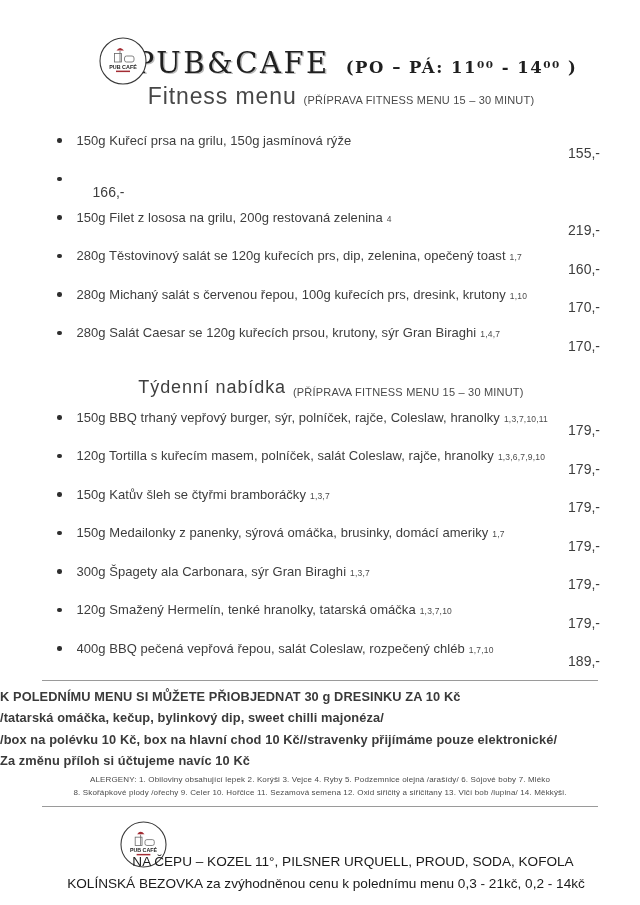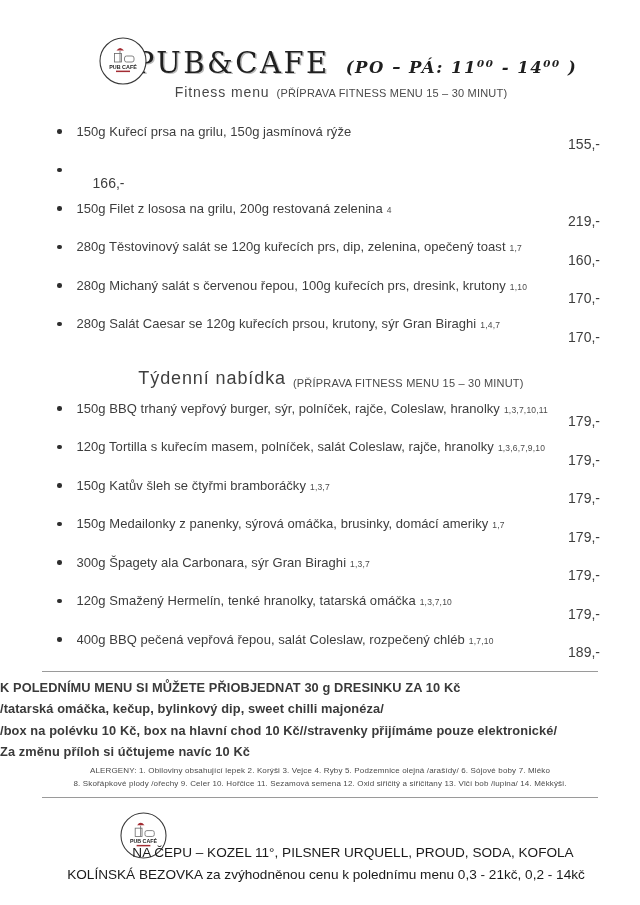--- a/index.html
+++ b/index.html
@@ -11,24 +11,24 @@
   .logo-top{position:absolute;left:99px;top:37px;width:48px;height:48px;}
   .logo-bottom{position:absolute;left:120px;top:14px;width:47px;height:47px;}
   
   .title-row{padding-top:46px;text-align:center;padding-left:72px;white-space:nowrap;}
   .title{
     font-family:"DejaVu Serif", serif;font-weight:normal;font-size:29px;color:#1f1f1f;
     letter-spacing:2.5px;text-shadow:1.4px 1.4px 0 rgba(60,60,60,.35);
   }
   .hours{
     font-family:"DejaVu Serif", serif;font-weight:bold;font-size:16.5px;color:#1f1f1f;
-    letter-spacing:1.5px;margin-left:16px;font-style:italic;
+    letter-spacing:1.5px;margin-left:16px;
   }
   .subtitle-row{text-align:center;padding-left:42px;margin-top:3px;white-space:nowrap;}
-  .sec-title{font-size:14px;color:#474747;letter-spacing:0.9px;}
+  .sec-title{font-size:23px;color:#474747;letter-spacing:0.9px;}
   .sec-note{font-size:11px;color:#4a4a4a;margin-left:7px;letter-spacing:0.2px;}
   
   .menu-list{margin-top:11px;}
   .menu-row{height:38.5px;display:flex;align-items:center;padding:0 40px 0 57px;}
   .bullet{width:4.5px;height:4.5px;border-radius:50%;background:#2e2e2e;margin-right:15px;flex:none;}
   .item-text{font-size:13px;letter-spacing:0.05px;flex:1;white-space:nowrap;overflow:hidden;}
   .allergens{font-size:8.5px;color:#4c4c4c;margin-left:4px;letter-spacing:0.2px;}
   .price{font-size:14px;margin-left:8px;flex:none;min-width:40px;text-align:right;margin-top:26px;}
   
   .mid-header{height:46px;display:flex;align-items:flex-end;justify-content:center;padding-left:22px;white-space:nowrap;}

